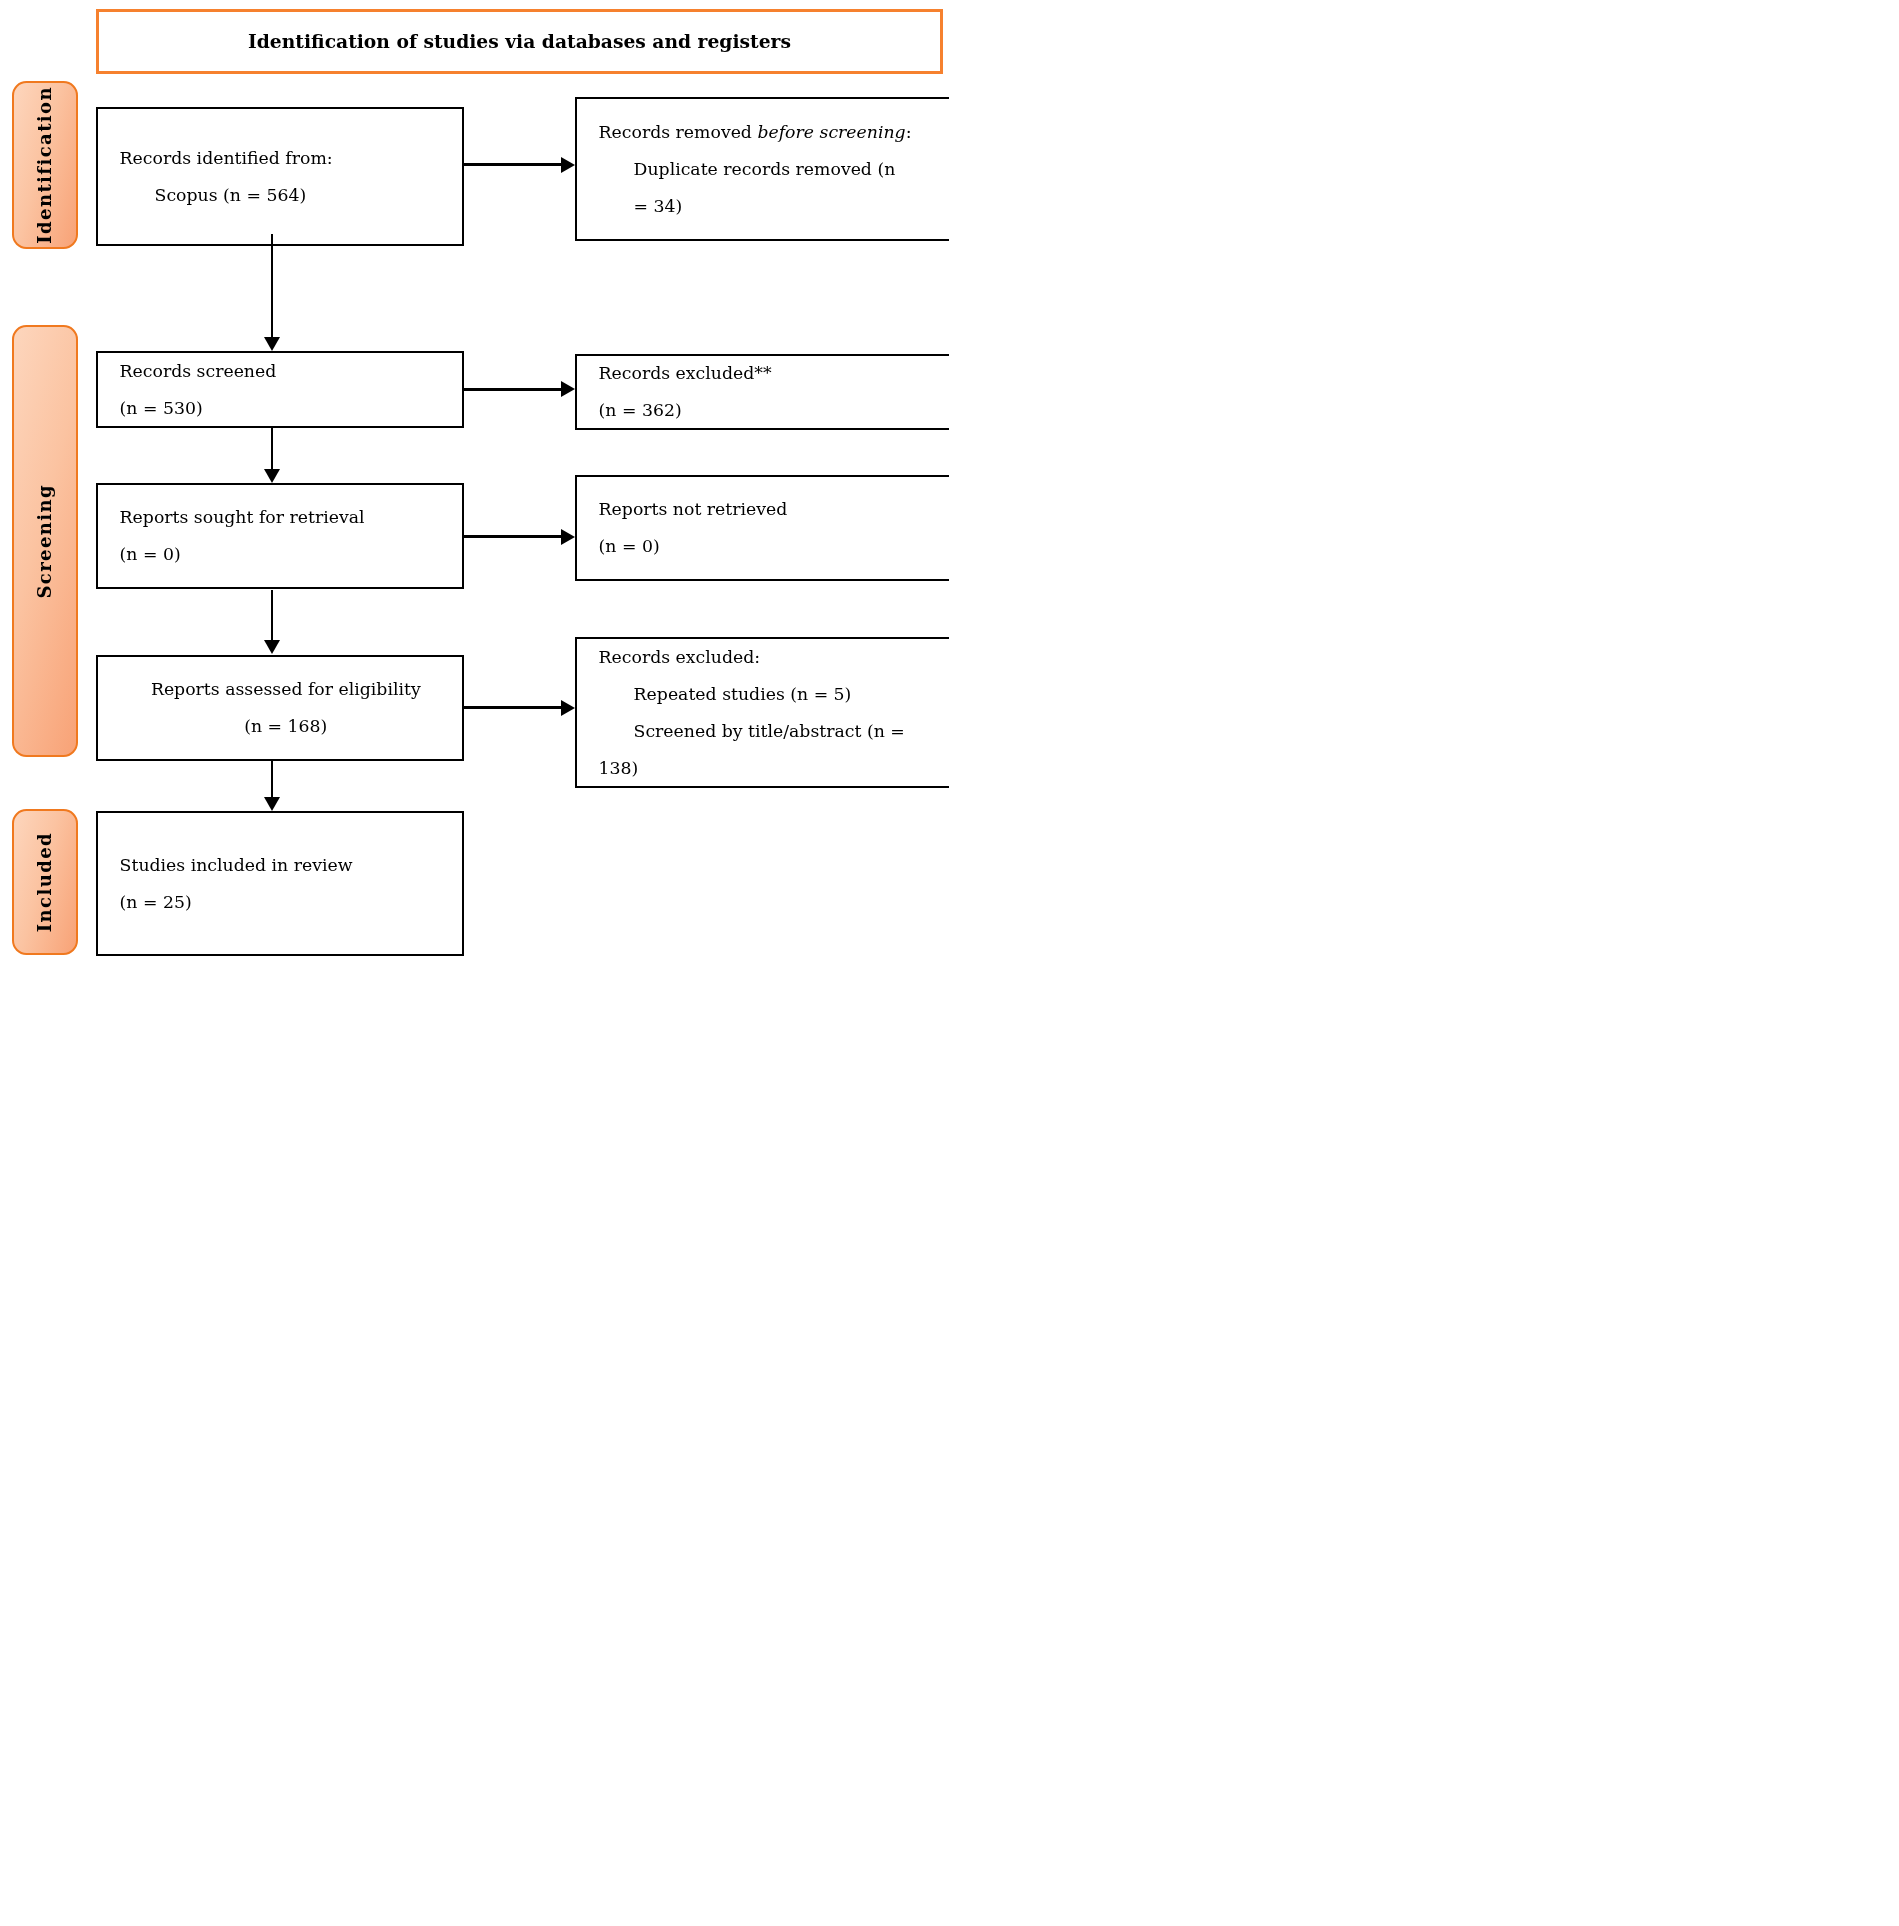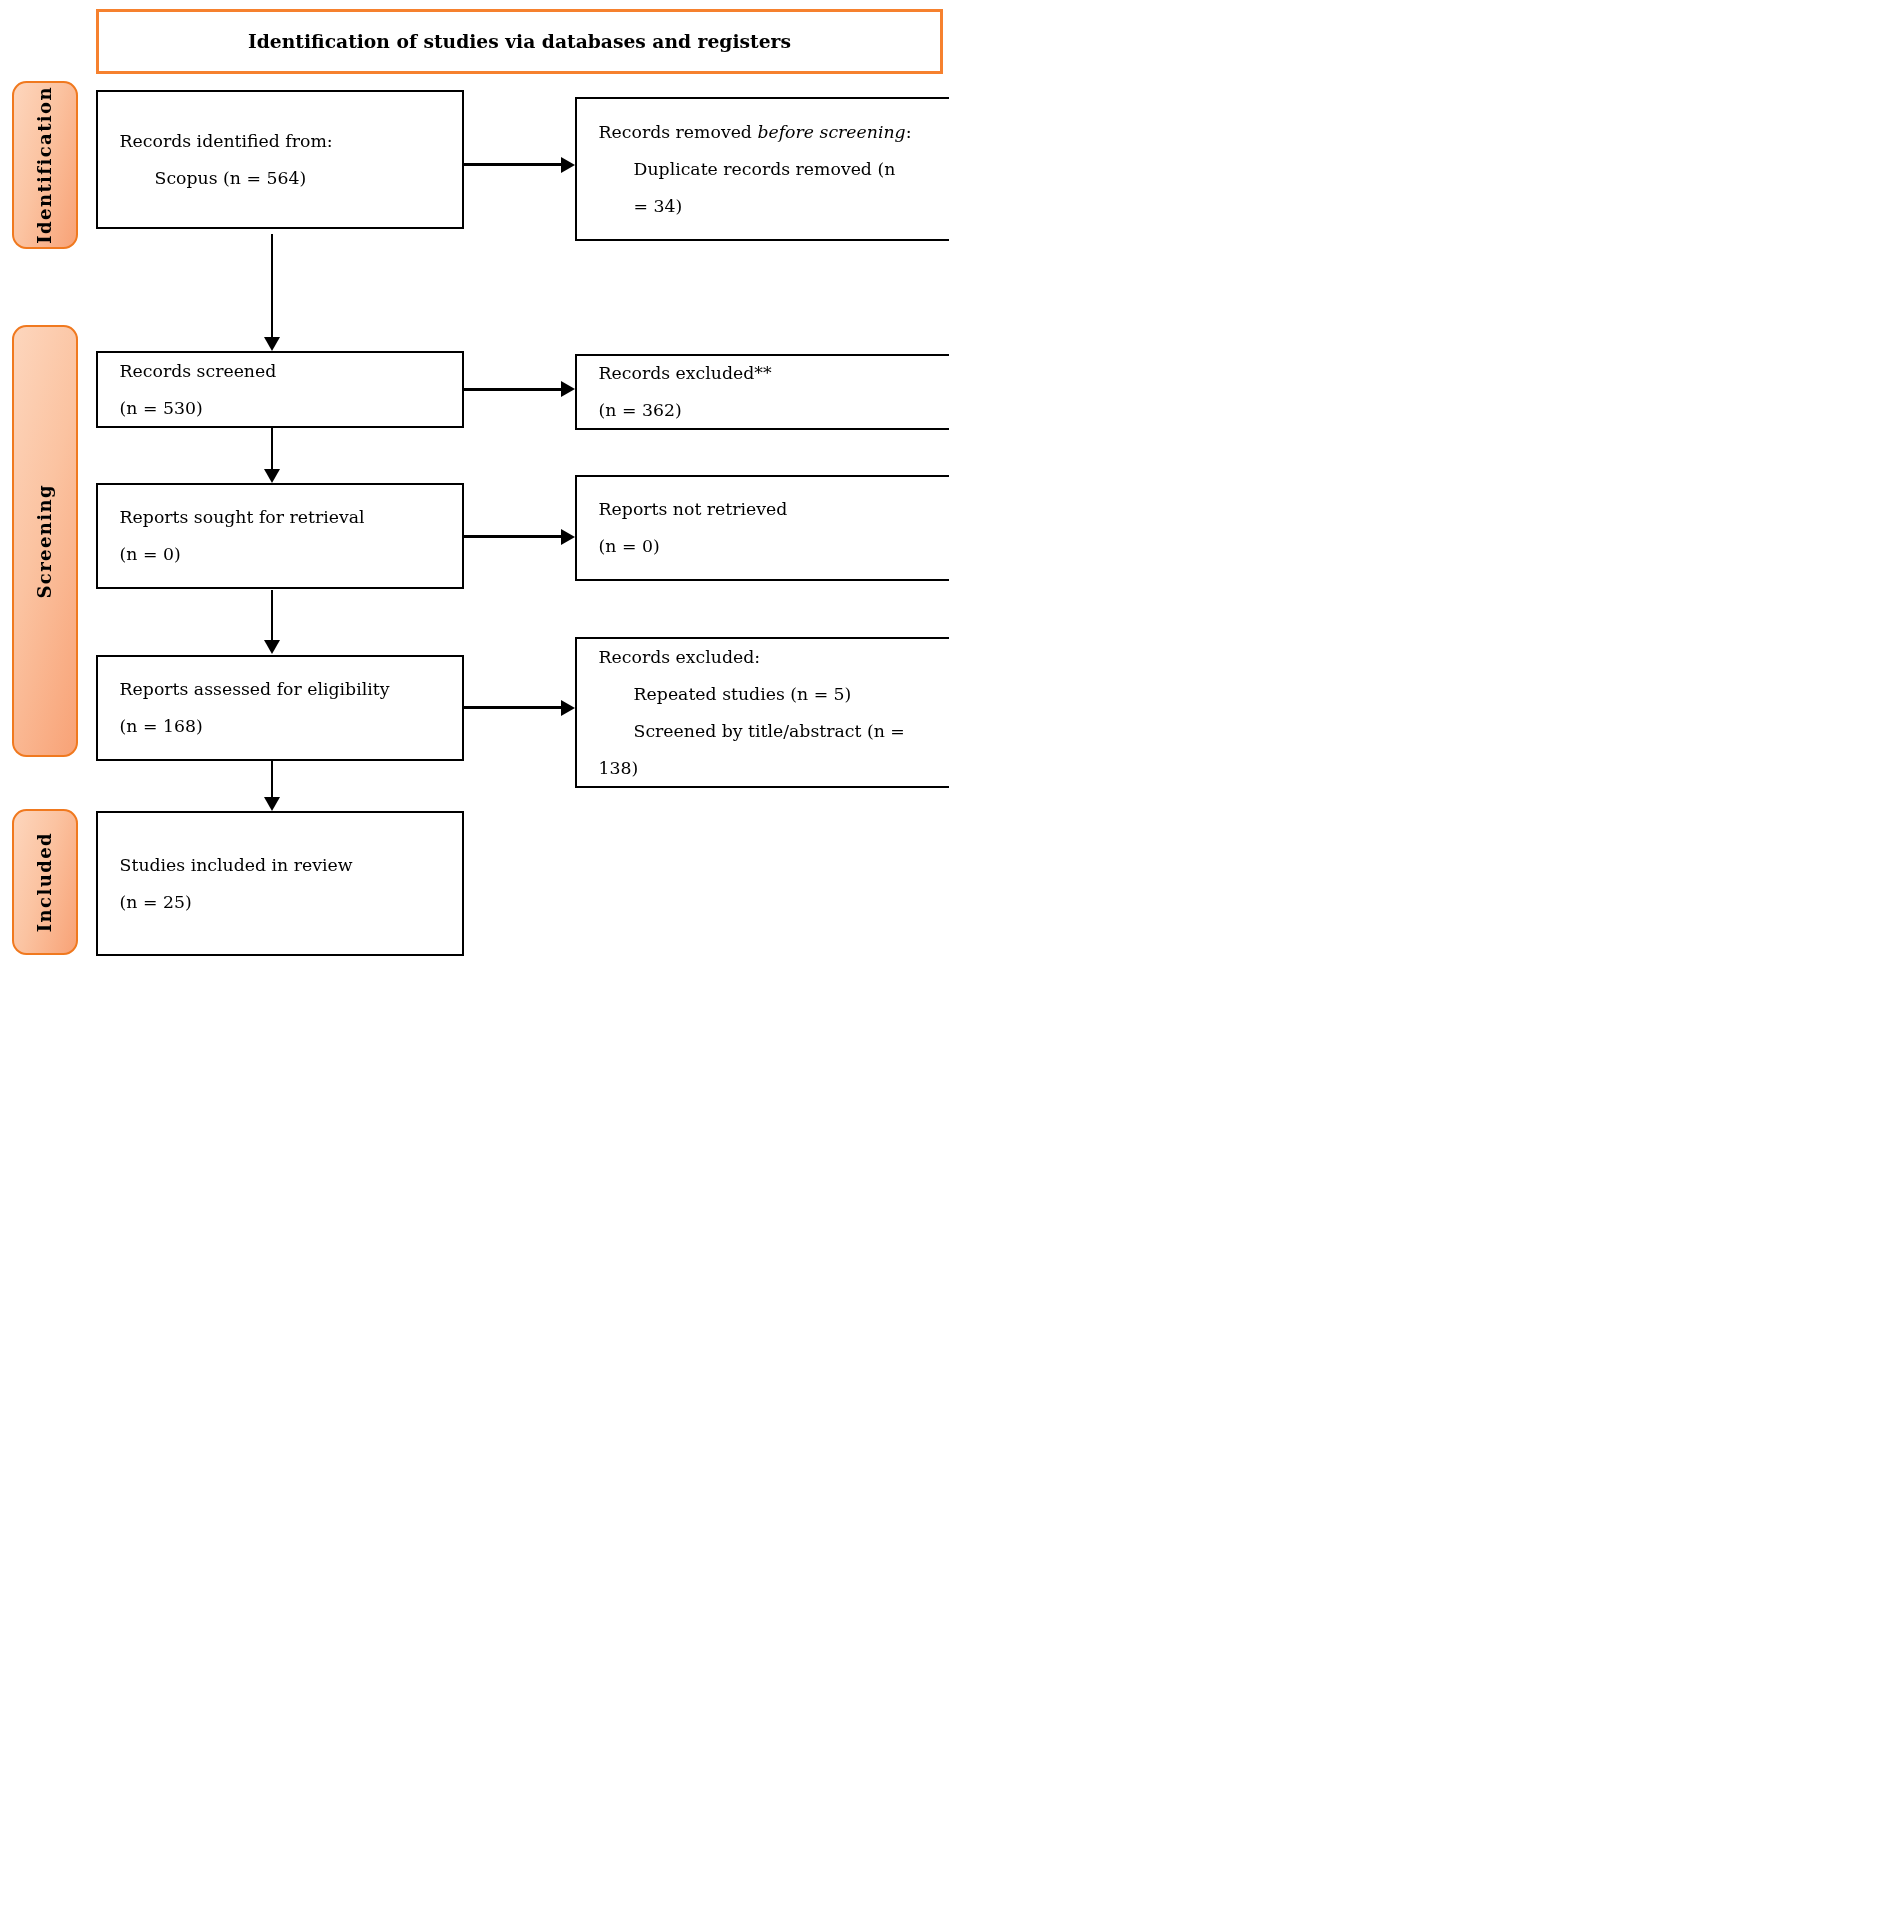--- a/index.html
+++ b/index.html
@@ -67,27 +67,27 @@
     border: 2.9px solid #000000;
     background: #ffffff;
     display: flex;
     flex-direction: column;
     justify-content: center;
     padding: 4.3px 10px 4.3px 21.6px;
   }
   .col-left  { left: 96px; width: 368px; }
   .col-right { left: 575px; width: 435px; }
 
-  .box-identified      { top: 90px;  height: 139px; }
+  .box-identified      { top: 107px;  height: 139px; }
   .box-removed         { top: 97px;  height: 144px; }
   .box-screened        { top: 351px;  height: 77px; }
   .box-rec-excluded    { top: 354px;  height: 76px; }
   .box-sought          { top: 483px;  height: 106px; }
   .box-not-retrieved   { top: 475px;  height: 106px; }
-  .box-assessed        { top: 655px;  height: 106px; }
+  .box-assessed        { top: 655px;  height: 106px; text-align: center; }
   .box-rep-excluded    { top: 637px;  height: 151px; }
   .box-included        { top: 811px; height: 145px; }
 
   .line {
     font-size: 17.3px;
     line-height: 37px;
     white-space: nowrap;
   }
   .indent { padding-left: 35px; }
   .italic { font-style: italic; }

